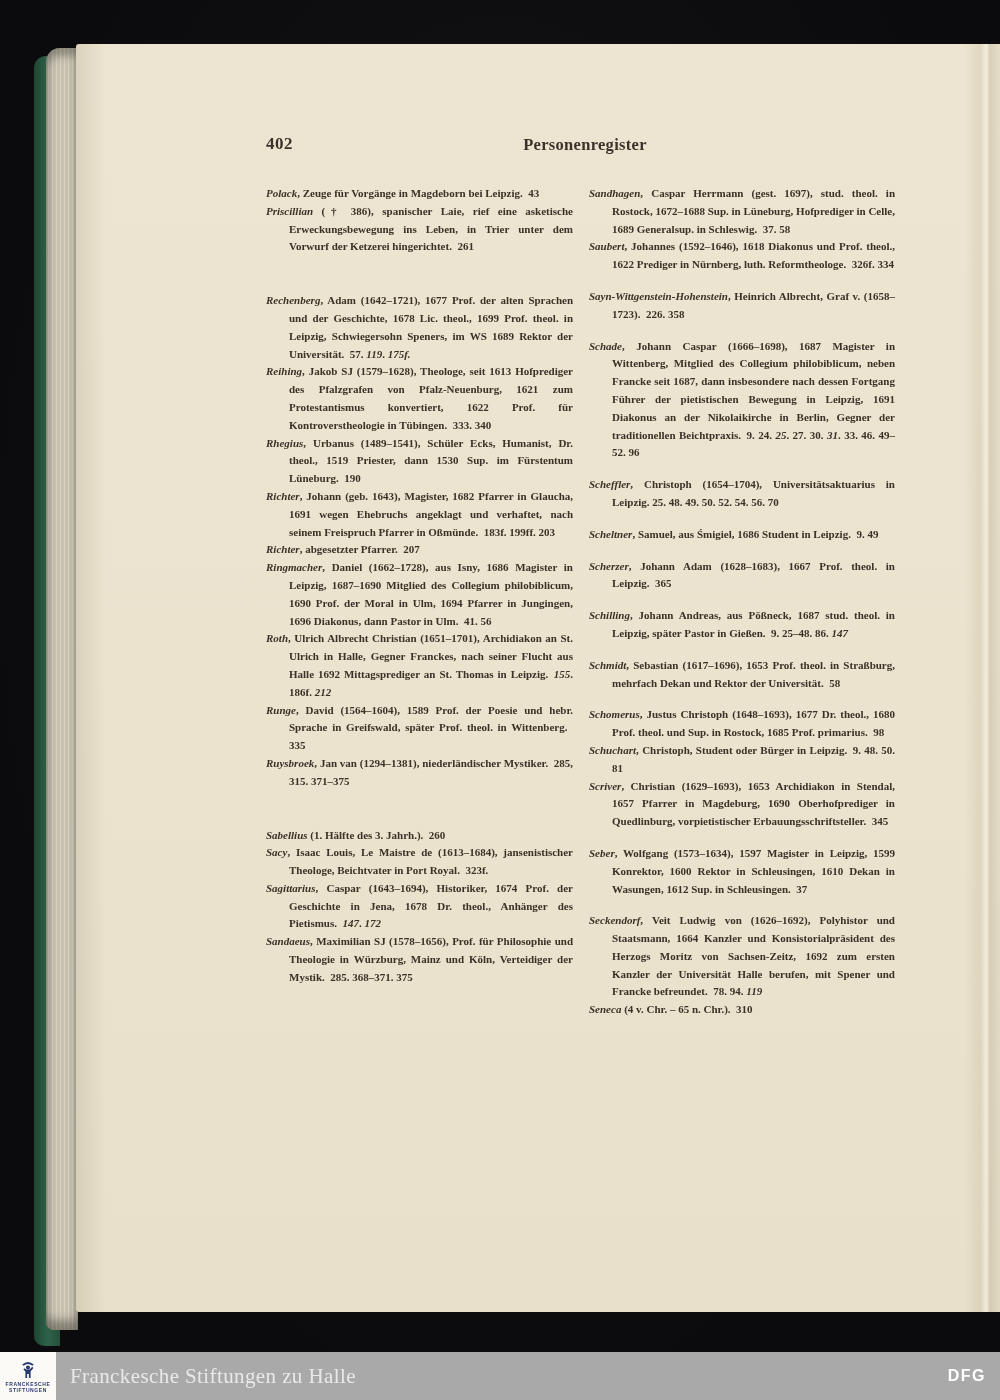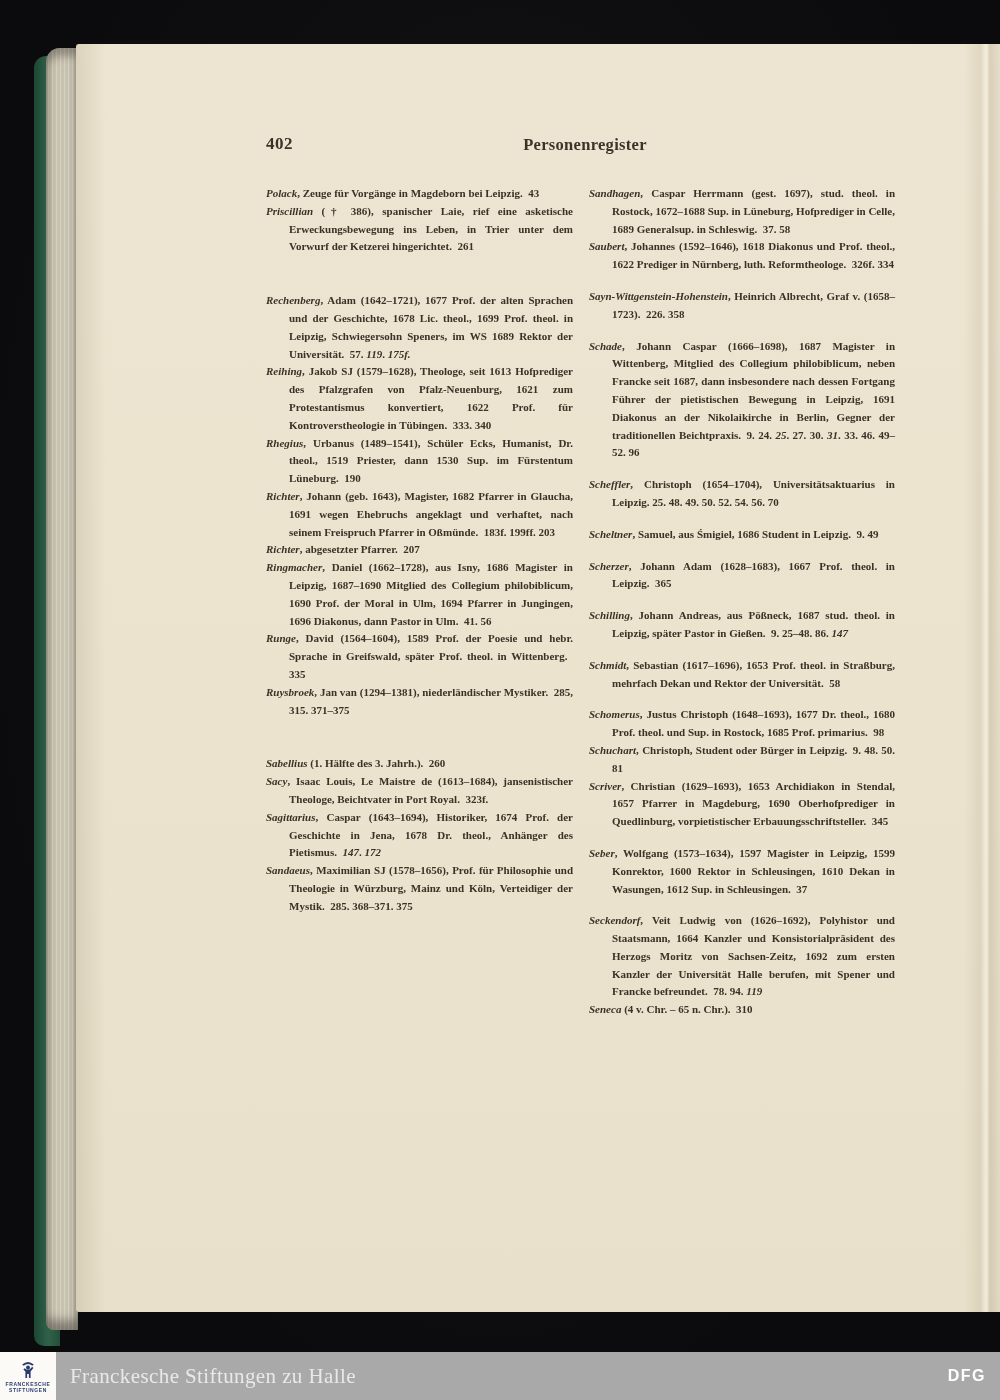--- a/index.html
+++ b/index.html
@@ -63,20 +63,21 @@
     </div>
     <div class="col col-left">
         <div class="entry"><i>Polack</i><span>, Zeuge für Vorgänge in Magdeborn bei Leipzig. 43</span></div>
         <div class="entry"><i>Priscillian</i><span> († 386), spanischer Laie, rief eine asketische Erweckungsbewegung ins Leben, in Trier unter dem Vorwurf der Ketzerei hingerichtet. 261</span></div>
         <div class="entry group"><i>Rechenberg</i><span>, Adam (1642–1721), 1677 Prof. der alten Sprachen und der Geschichte, 1678 Lic. theol., 1699 Prof. theol. in Leipzig, Schwiegersohn Speners, im WS 1689 Rektor der Universität. 57. </span><i>119</i><span>. </span><i>175f.</i></div>
         <div class="entry"><i>Reihing</i><span>, Jakob SJ (1579–1628), Theologe, seit 1613 Hofprediger des Pfalzgrafen von Pfalz-Neuenburg, 1621 zum Protestantismus konvertiert, 1622 Prof. für Kontroverstheologie in Tübingen. 333. 340</span></div>
         <div class="entry"><i>Rhegius</i><span>, Urbanus (1489–1541), Schüler Ecks, Humanist, Dr. theol., 1519 Priester, dann 1530 Sup. im Fürstentum Lüneburg. 190</span></div>
         <div class="entry"><i>Richter</i><span>, Johann (geb. 1643), Magister, 1682 Pfarrer in Glaucha, 1691 wegen Ehebruchs angeklagt und verhaftet, nach seinem Freispruch Pfarrer in Oßmünde. 183f. 199ff. 203</span></div>
         <div class="entry"><i>Richter</i><span>, abgesetzter Pfarrer. 207</span></div>
         <div class="entry"><i>Ringmacher</i><span>, Daniel (1662–1728), aus Isny, 1686 Magister in Leipzig, 1687–1690 Mitglied des Collegium philobiblicum, 1690 Prof. der Moral in Ulm, 1694 Pfarrer in Jungingen, 1696 Diakonus, dann Pastor in Ulm. 41. 56</span></div>
+        <div class="entry"><i>Roth</i><span>, Ulrich Albrecht Christian (1651–1701), Archidiakon an St. Ulrich in Halle, Gegner Franckes, nach seiner Flucht aus Halle 1692 Mittagsprediger an St. Thomas in Leipzig. </span><i>155</i><span>. 186f. </span><i>212</i></div>
         <div class="entry"><i>Runge</i><span>, David (1564–1604), 1589 Prof. der Poesie und hebr. Sprache in Greifswald, später Prof. theol. in Wittenberg. 335</span></div>
         <div class="entry"><i>Ruysbroek</i><span>, Jan van (1294–1381), niederländischer Mystiker. 285, 315. 371–375</span></div>
         <div class="entry group"><i>Sabellius</i><span> (1. Hälfte des 3. Jahrh.). 260</span></div>
         <div class="entry"><i>Sacy</i><span>, Isaac Louis, Le Maistre de (1613–1684), jansenistischer Theologe, Beichtvater in Port Royal. 323f.</span></div>
         <div class="entry"><i>Sagittarius</i><span>, Caspar (1643–1694), Historiker, 1674 Prof. der Geschichte in Jena, 1678 Dr. theol., Anhänger des Pietismus. </span><i>147</i><span>. </span><i>172</i></div>
         <div class="entry"><i>Sandaeus</i><span>, Maximilian SJ (1578–1656), Prof. für Philosophie und Theologie in Würzburg, Mainz und Köln, Verteidiger der Mystik. 285. 368–371. 375</span></div>
       </div>
     <div class="col col-right">
         <div class="entry"><i>Sandhagen</i><span>, Caspar Herrmann (gest. 1697), stud. theol. in Rostock, 1672–1688 Sup. in Lüneburg, Hofprediger in Celle, 1689 Generalsup. in Schleswig. 37. 58</span></div>
         <div class="entry"><i>Saubert</i><span>, Johannes (1592–1646), 1618 Diakonus und Prof. theol., 1622 Prediger in Nürnberg, luth. Reformtheologe. 326f. 334</span></div>

